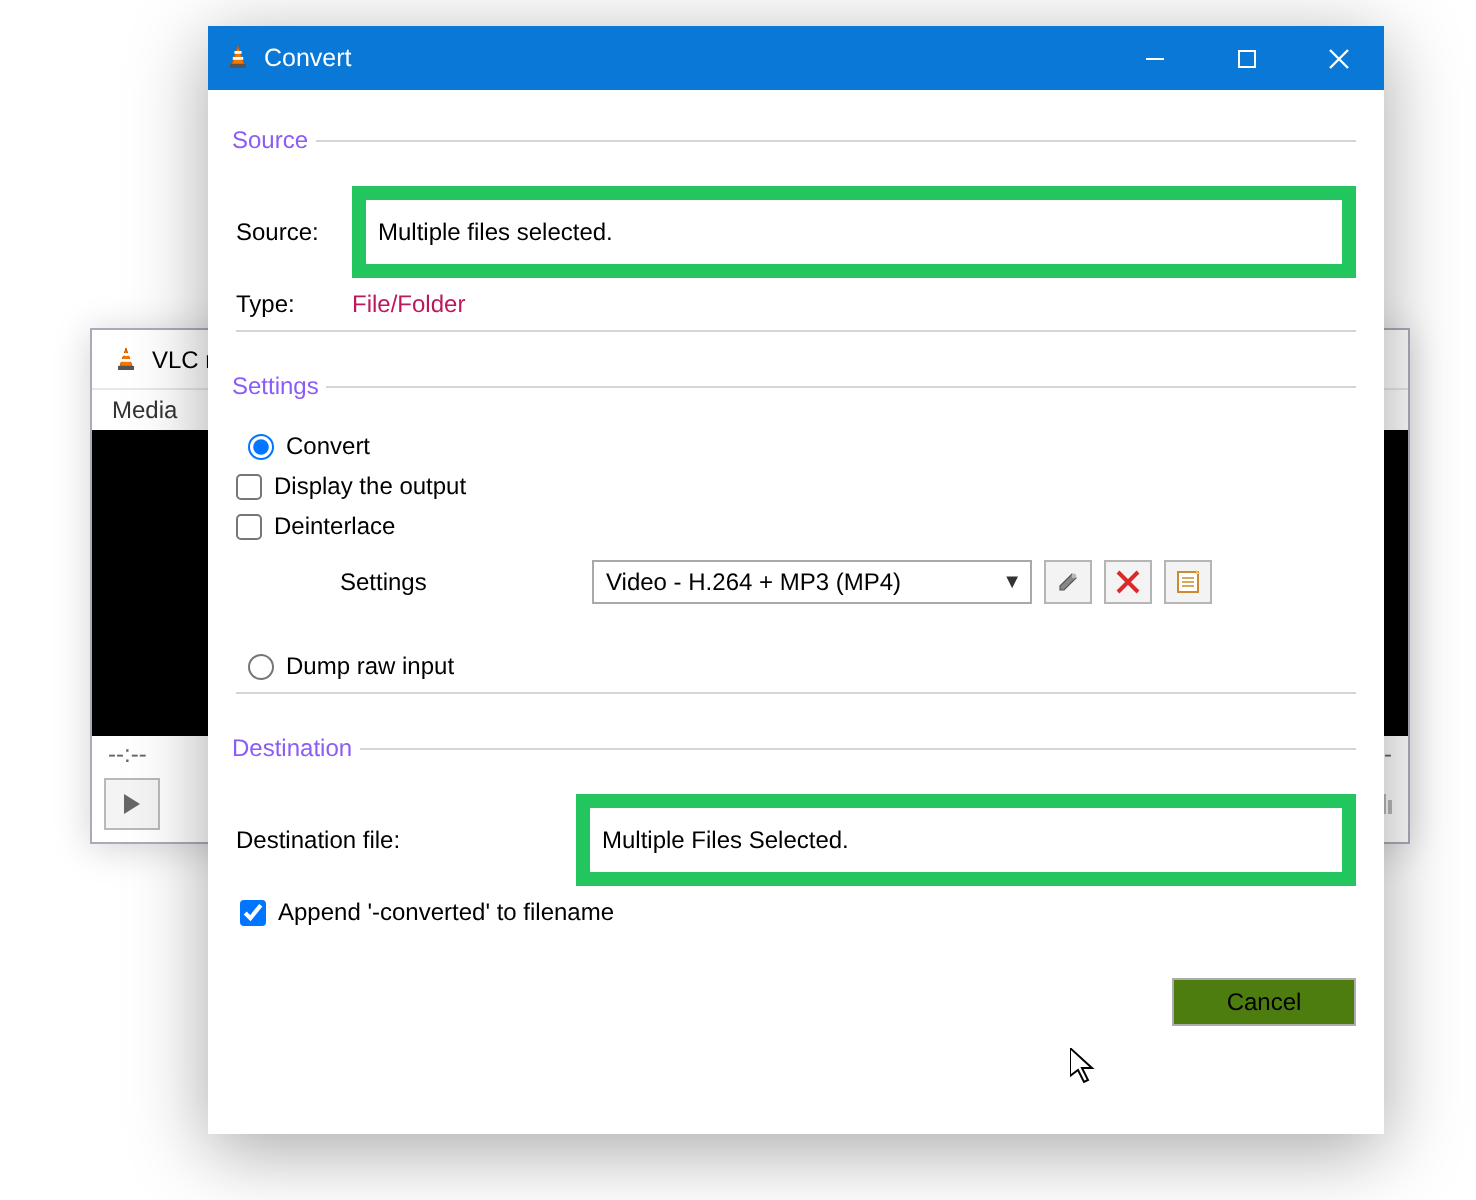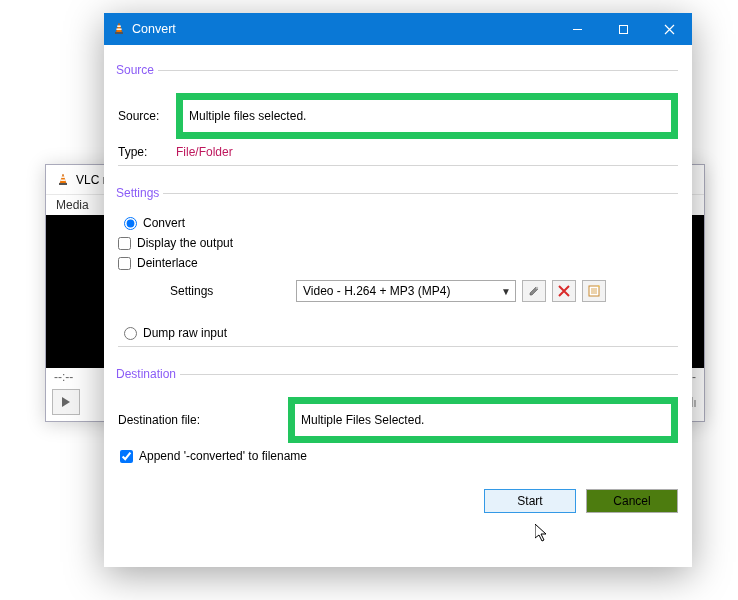--- a/index.html
+++ b/index.html
@@ -316,21 +316,20 @@
         <div style="width:40px"></div>
         <input class="txt" value="Multiple Files Selected." style="">
       </div>
       <label class="check" style="margin-left:2px;">
         <input type="checkbox" checked="" style="">
         <span>Append '-converted' to filename</span>
       </label>
     </fieldset>
 
     <div class="btnrow">
-      <button class="push primary">Start</button>
       <button class="push">Cancel</button>
     </div>
 
   </div>
 </div>
 
 <div class="cursor">
   <svg width="16" height="20" viewBox="0 0 16 20">
     <polygon points="0,0 0,14 4,11 7,17 9,16 6,10 11,10" fill="#fff" stroke="#000" stroke-width="1"></polygon>
   </svg>

